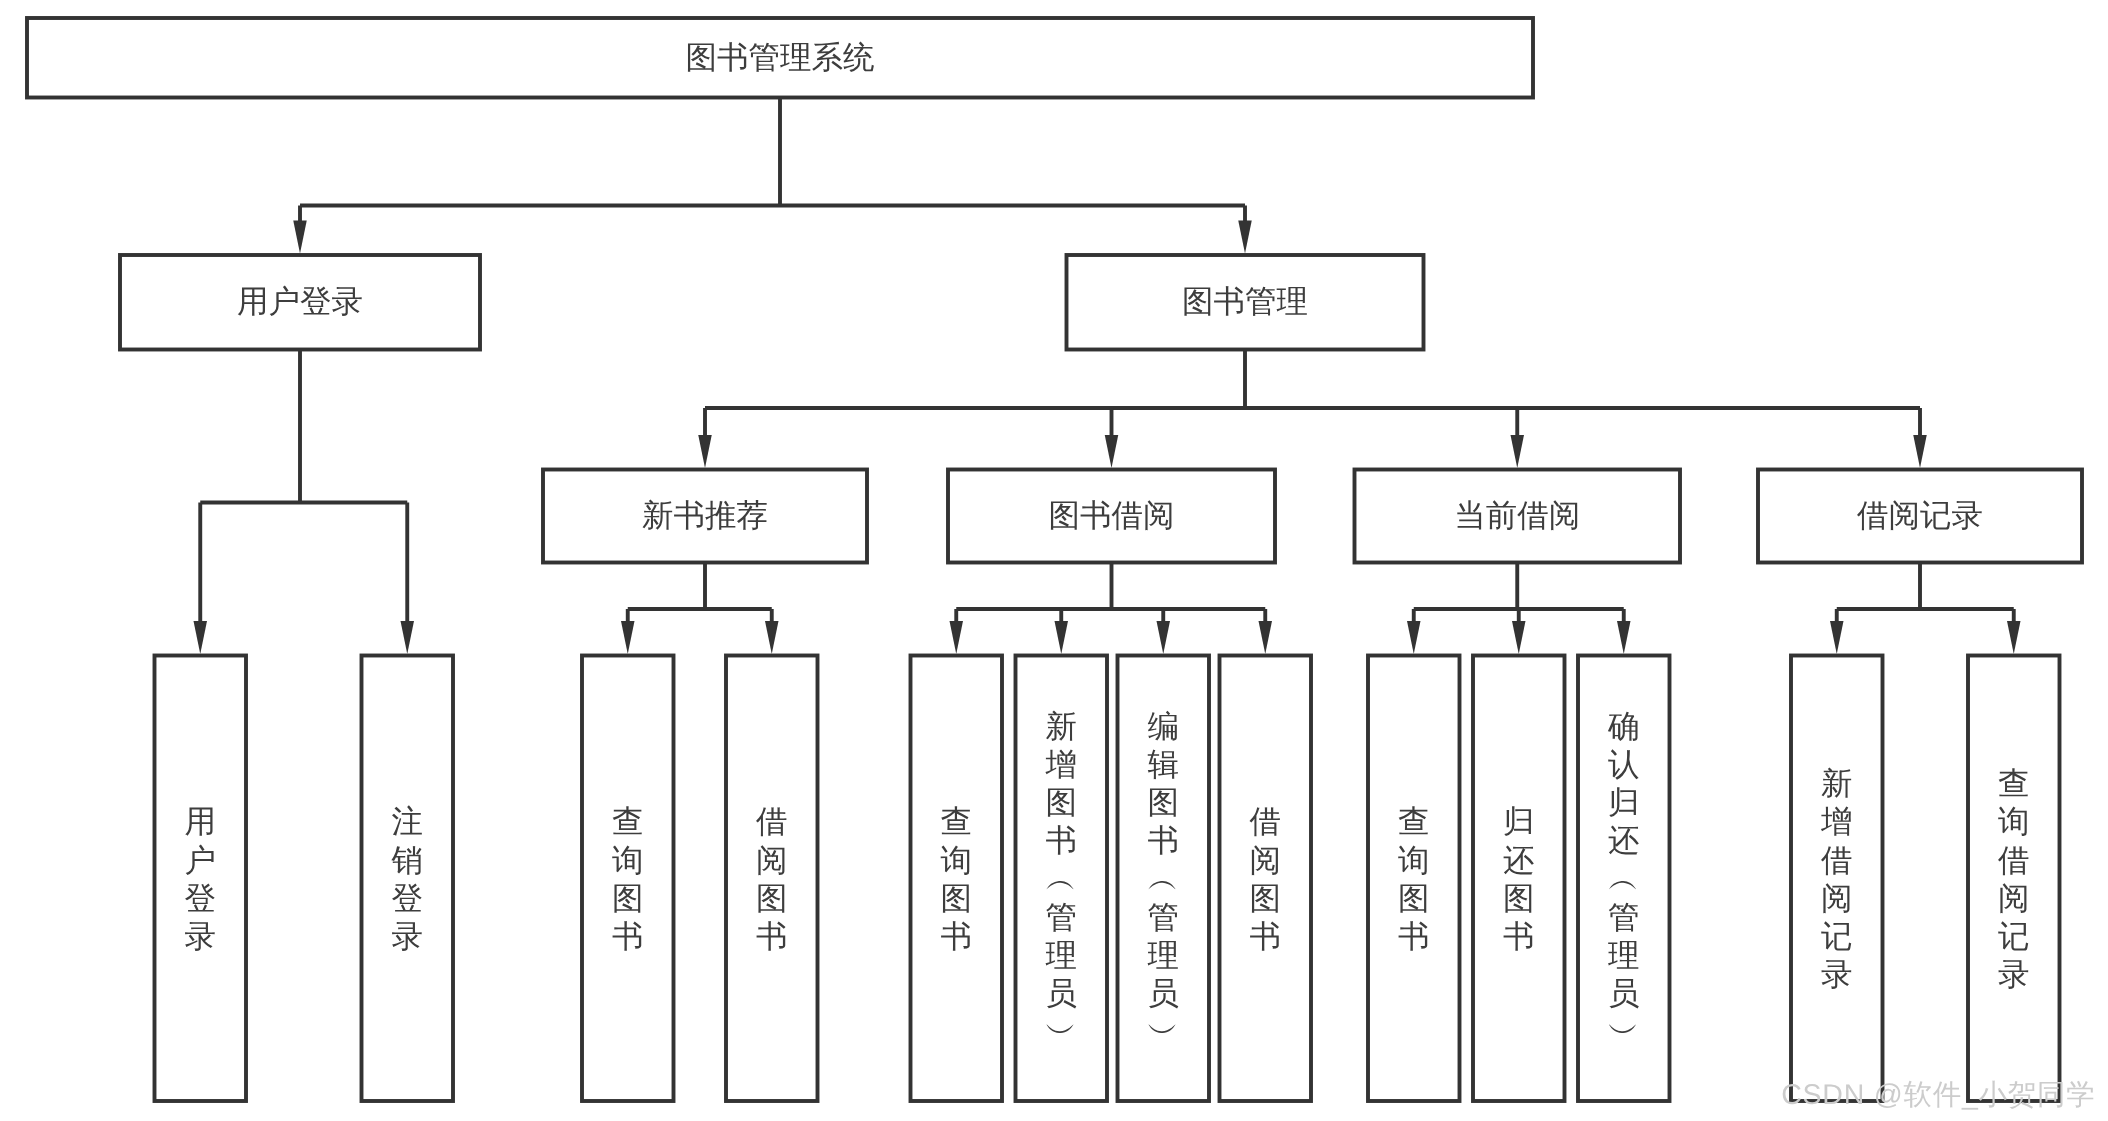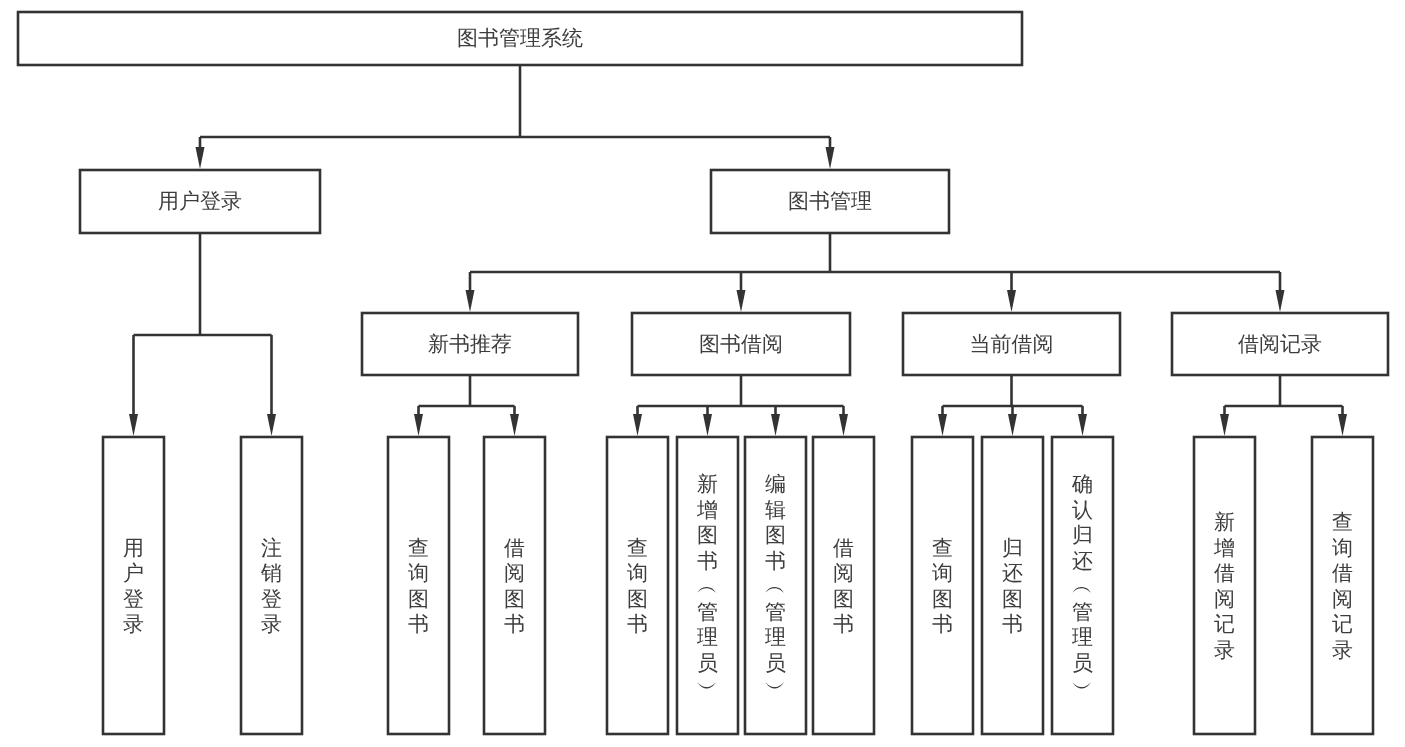--- a/index.html
+++ b/index.html
@@ -202,13 +202,14 @@
         <g>
           <rect x="1194" y="437" width="61" height="297" class="node-rect"></rect>
           <text x="1224.5" y="529.4" class="node-label-v"><tspan x="1224.5" dy="0">新</tspan><tspan x="1224.5" dy="25.5">增</tspan><tspan x="1224.5" dy="25.5">借</tspan><tspan x="1224.5" dy="25.5">阅</tspan><tspan x="1224.5" dy="25.5">记</tspan><tspan x="1224.5" dy="25.5">录</tspan></text>
         </g>
         <g>
           <rect x="1312" y="437" width="61" height="297" class="node-rect"></rect>
           <text x="1342.5" y="529.4" class="node-label-v"><tspan x="1342.5" dy="0">查</tspan><tspan x="1342.5" dy="25.5">询</tspan><tspan x="1342.5" dy="25.5">借</tspan><tspan x="1342.5" dy="25.5">阅</tspan><tspan x="1342.5" dy="25.5">记</tspan><tspan x="1342.5" dy="25.5">录</tspan></text>
         </g>
       </g>
     </svg>
+  <div class="watermark">CSDN @软件_小贺同学</div>
 </div>
 
 </body></html>

